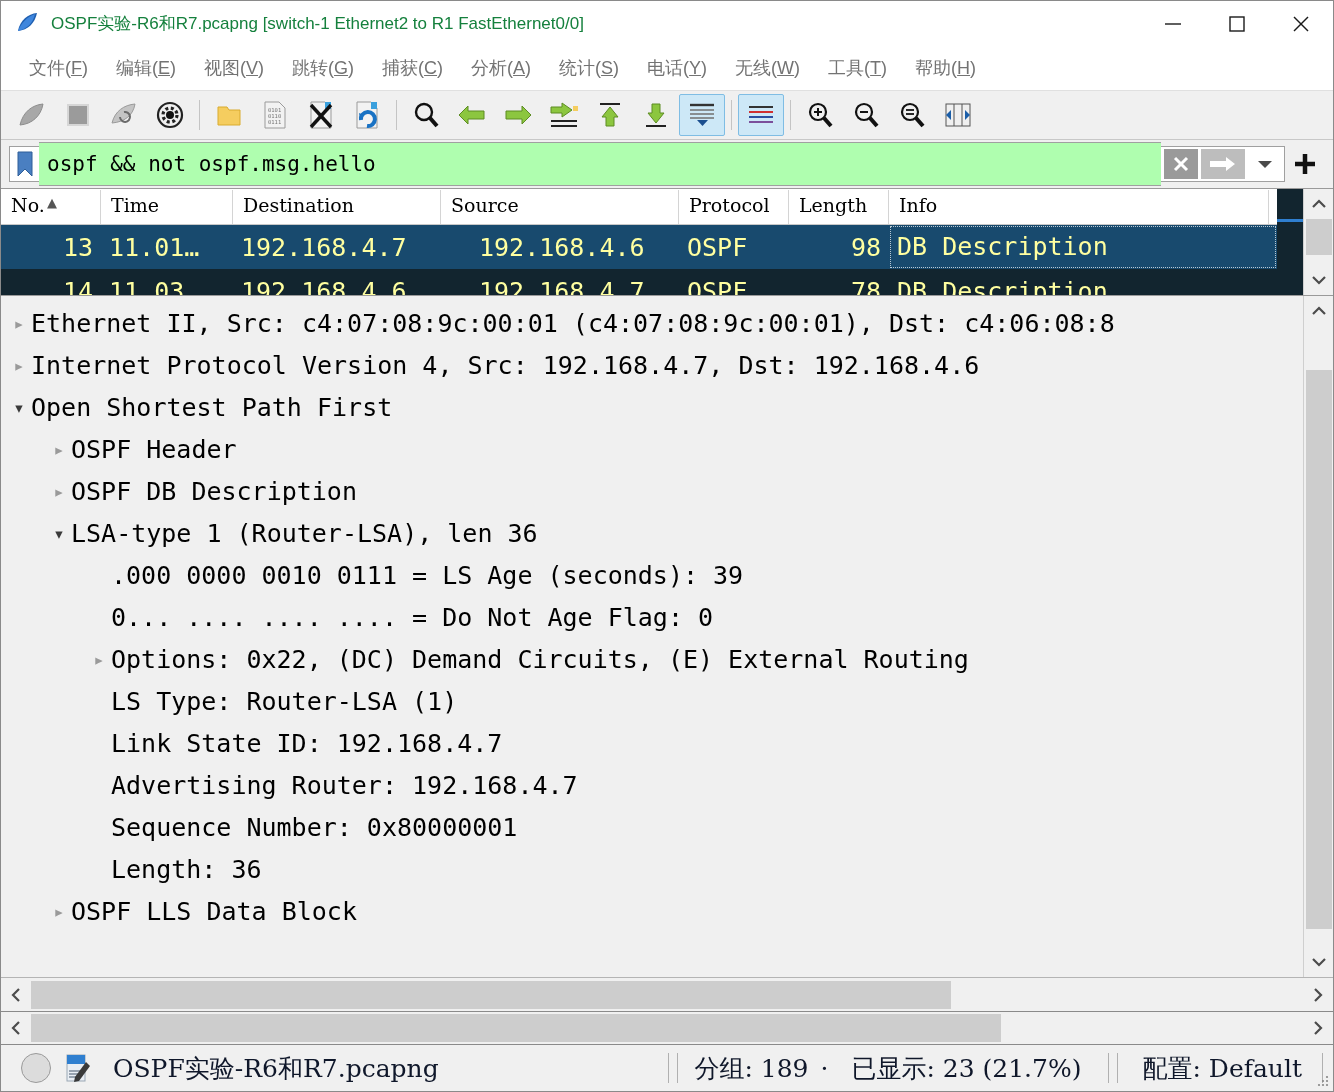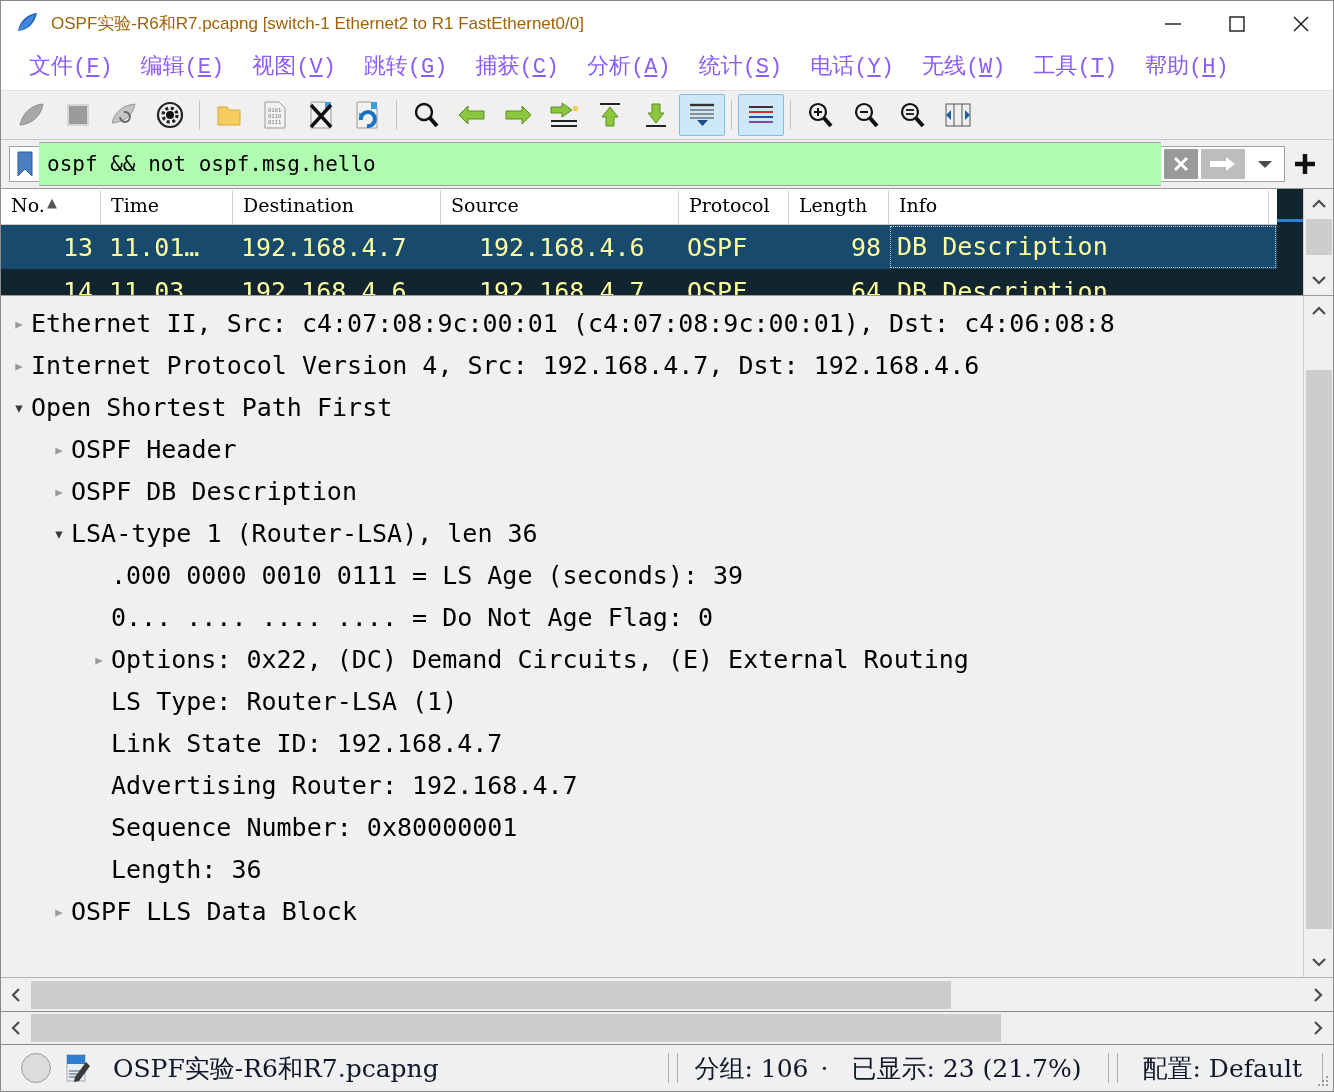--- a/index.html
+++ b/index.html
@@ -31,21 +31,21 @@
   }
   .app-logo {
     width: 26px; height: 26px;
     margin-left: 14px; margin-right: 10px;
     position: relative;
     flex: 0 0 auto;
   }
   .app-logo svg { display: block; }
   .title-text {
     font-size: 17px;
-    color: #a16207;
+    color: #15803d;
     white-space: nowrap;
     letter-spacing: 0px;
   }
   .win-buttons {
     position: absolute;
     right: 0; top: 0;
     height: 45px;
     display: flex;
     align-items: center;
   }
@@ -60,26 +60,25 @@
   .menubar {
     height: 45px;
     flex: 0 0 45px;
     background: #ffffff;
     display: flex;
     align-items: center;
     padding-left: 14px;
     border-bottom: 1px solid #e0e0e0;
   }
   .menu-item {
-    font-size: 22px;
-    color: #8b5cf6;
+    font-size: 18px;
+    color: #737373;
     padding: 0 14px;
     white-space: nowrap;
     line-height: 1;
-    font-family: Liberation Mono, monospace;
   }
   .menu-item .mn { text-decoration: none; }
   .menu-item .acc { text-decoration: underline; }
 
   
   .toolbar {
     height: 49px;
     flex: 0 0 49px;
     background: #f0f0f0;
     display: flex;
@@ -649,21 +648,21 @@
           <div class="pl-td col-len num">98</div>
           <div class="pl-td col-info info">DB Description</div>
         </div>
 
         <div class="pl-row alt">
           <div class="pl-td col-no num">14</div>
           <div class="pl-td col-time">11.03</div>
           <div class="pl-td col-src">192.168.4.6</div>
           <div class="pl-td col-dst">192.168.4.7</div>
           <div class="pl-td col-proto">OSPF</div>
-          <div class="pl-td col-len num">64</div>
+          <div class="pl-td col-len num">78</div>
           <div class="pl-td col-info">DB Description</div>
         </div>
       </div>
 
       <div class="pl-minimap">
         <div class="mark" style="top:30px;"></div>
       </div>
 
       <div class="vscroll">
         <div class="vs-arrow">
@@ -820,21 +819,21 @@
         <rect x="2" y="2" width="18" height="9" fill="#2f7fd0"></rect>
         <path d="M4 18 h12 M4 21 h12 M4 24 h9" stroke="#7e8b99" stroke-width="1.4"></path>
         <path d="M10 24 L21 9 l4 4 L14 28 l-5 1 Z" fill="#3a3a3a"></path>
       </svg>
     </div>
     <div class="sb-text">OSPF实验-R6和R7.pcapng</div>
 
     <div class="sb-mid">
       <div class="sb-sep"></div>
       <div class="sb-sep"></div>
-      <div class="sb-text" style="margin:0 12px;">分组: 106</div>
+      <div class="sb-text" style="margin:0 12px;">分组: 189</div>
       <div class="sb-text">·</div>
       <div class="sb-text" style="margin:0 23px;">已显示: 23 (21.7%)</div>
       <div class="sb-sep"></div>
       <div class="sb-sep"></div>
       <div class="sb-text" style="margin:0 16px 0 20px;">配置: Default</div>
       <div class="sb-sep"></div>
     </div>
 
     <div class="sb-grip">
       <svg width="14" height="14" viewBox="0 0 14 14">

